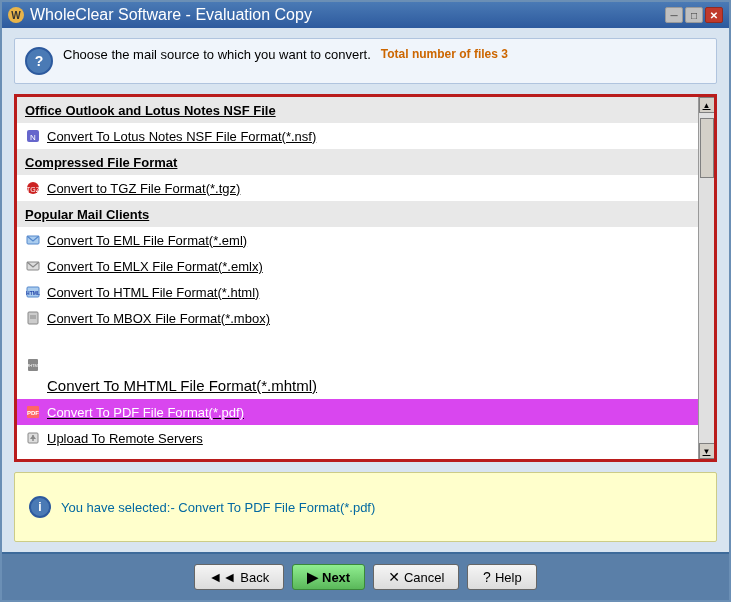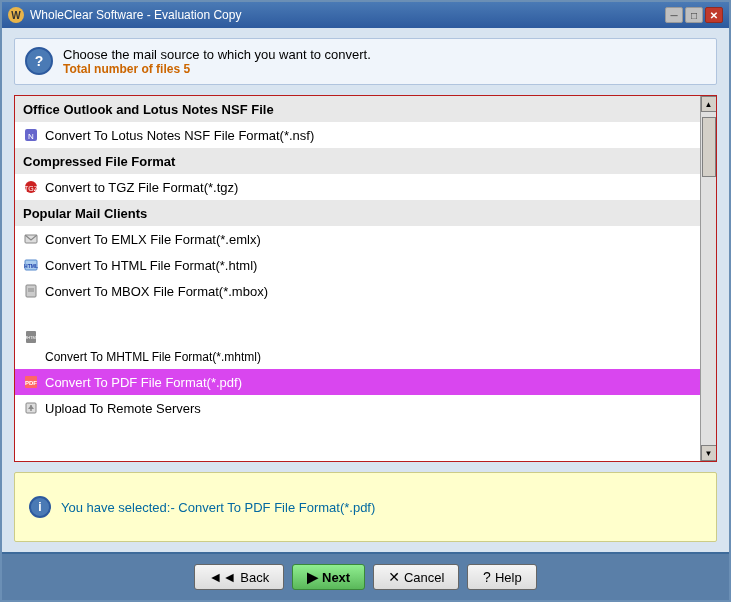--- a/index.html
+++ b/index.html
@@ -45,21 +45,21 @@
       border-radius: 50%;
       display: flex;
       align-items: center;
       justify-content: center;
       font-size: 10px;
       color: #333;
       font-weight: bold;
     }
 
     .title-text {
-      font-size: 12px;
+      font-size: 16px;
       font-weight: normal;
     }
 
     .title-bar-controls {
       display: flex;
       gap: 2px;
     }
 
     .title-btn {
       width: 18px;
@@ -108,42 +108,43 @@
       align-items: center;
       justify-content: center;
       color: white;
       font-size: 14px;
       font-weight: bold;
       flex-shrink: 0;
     }
 
     .header-text {
       display: flex;
-      flex-direction: column;
-      gap: 0;
+      flex-direction: row;
+      gap: 10px;
     }
 
     .header-main {
       color: #000;
       font-size: 13px;
     }
 
     .header-sub {
       color: #cc6600;
       font-size: 12px;
       font-weight: bold;
     }
 
     .list-container {
-      border: 1px solid #b91c1c;
+      border: 3px solid #b91c1c;
       background: white;
       flex: 1;
       overflow: hidden;
       position: relative;
       display: flex;
+      text-decoration: underline;
     }
 
     .list-scroll {
       flex: 1;
       overflow-y: auto;
     }
 
     .list-item {
       padding: 5px 8px;
       display: flex;
@@ -299,21 +300,21 @@
       <div class="title-btn">✕</div>
     </div>
   </div>
 
   <div class="content-area">
 
     <div class="header-section">
       <div class="header-icon">?</div>
       <div class="header-text">
         <span class="header-main">Choose the mail source to which you want to convert.</span>
-        <span class="header-sub">Total number of files 5</span>
+        <span class="header-sub">Total number of files 3</span>
       </div>
     </div>
 
     <div class="list-container">
       <div class="list-scroll" id="format-list">
       <div class="list-item category-header">Office Outlook and Lotus Notes NSF File</div>
           <div class="list-item">
             <span class="item-icon" style="color: rgb(85, 85, 204);">
               <svg width="14" height="14" viewBox="0 0 14 14">
                 <rect x="1" y="1" width="12" height="12" rx="2" fill="#6666cc"></rect>
@@ -327,20 +328,29 @@
             <span class="item-icon" style="color: rgb(204, 34, 34);">
               <svg width="14" height="14" viewBox="0 0 14 14">
                 <circle cx="7" cy="7" r="6" fill="#cc2222"></circle>
                 <text x="7" y="11" text-anchor="middle" font-size="7" fill="white">TGZ</text>
               </svg>
             </span>
             <span style="font-size: 13px;">Convert to TGZ File Format(*.tgz)</span>
           </div>
           <div class="list-item category-header">Popular Mail Clients</div>
           <div class="list-item">
+            <span class="item-icon" style="color: rgb(85, 136, 204);">
+              <svg width="14" height="14" viewBox="0 0 14 14">
+                <rect x="1" y="3" width="12" height="8" rx="1" fill="#aaccee" stroke="#5588cc"></rect>
+                <polyline points="1,3 7,8 13,3" fill="none" stroke="#5588cc" stroke-width="1.2"></polyline>
+              </svg>
+            </span>
+            <span style="font-size: 13px;">Convert To EML File Format(*.eml)</span>
+          </div>
+          <div class="list-item">
             <span class="item-icon" style="color: rgb(136, 136, 136);">
               <svg width="14" height="14" viewBox="0 0 14 14">
                 <rect x="1" y="3" width="12" height="8" rx="1" fill="#dddddd" stroke="#888888"></rect>
                 <polyline points="1,3 7,8 13,3" fill="none" stroke="#888888" stroke-width="1.2"></polyline>
               </svg>
             </span>
             <span style="font-size: 13px;">Convert To EMLX File Format(*.emlx)</span>
           </div>
           <div class="list-item">
             <span class="item-icon" style="color: rgb(85, 136, 204);">
@@ -361,21 +371,21 @@
             </span>
             <span style="font-size: 13px;">Convert To MBOX File Format(*.mbox)</span>
           </div>
           <div class="list-item">
             <span class="item-icon" style="color: rgb(51, 51, 51);">
               <svg width="14" height="14" viewBox="0 0 14 14">
                 <rect x="2" y="1" width="10" height="12" rx="1" fill="#888888"></rect>
                 <text x="7" y="9" text-anchor="middle" font-size="4" fill="white">MHTML</text>
               </svg>
             </span>
-            <span style="font-size: 12px; margin-top: 41px;">Convert To MHTML File Format(*.mhtml)</span>
+            <span style="font-size: 15px; margin-top: 41px;">Convert To MHTML File Format(*.mhtml)</span>
           </div>
           <div class="list-item selected">
             <span class="item-icon" style="color: white;">
               <svg width="14" height="14" viewBox="0 0 14 14">
                 <rect x="1" y="1" width="12" height="12" rx="1" fill="#ff6666"></rect>
                 <text x="7" y="10" text-anchor="middle" font-size="6" fill="white" font-weight="bold">PDF</text>
               </svg>
             </span>
             <span style="font-size: 13px;">Convert To PDF File Format(*.pdf)</span>
           </div>

